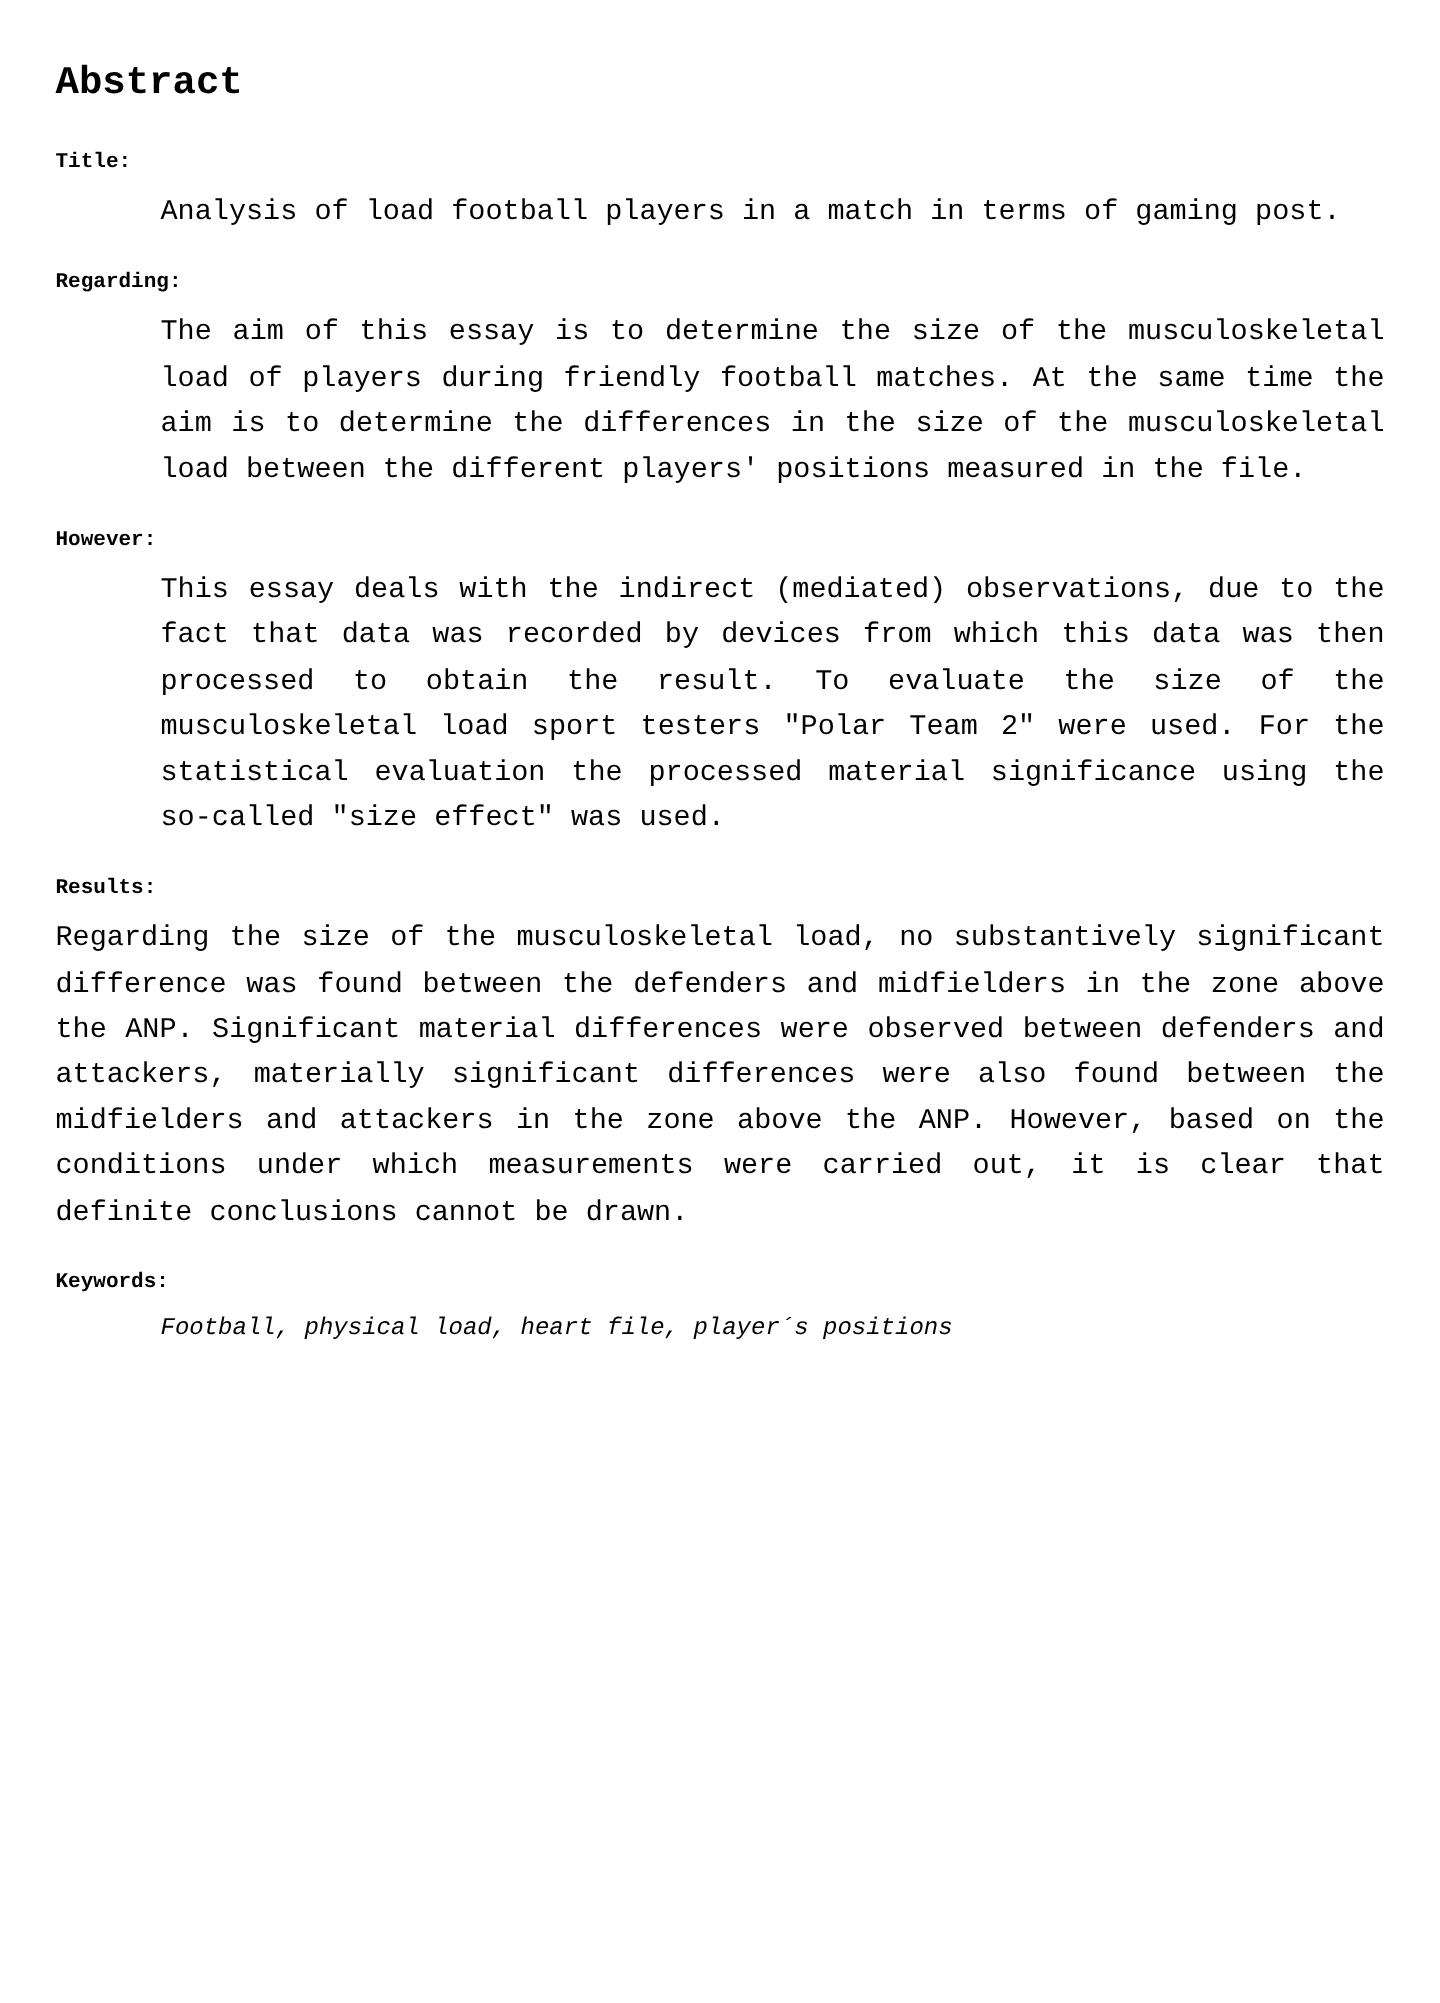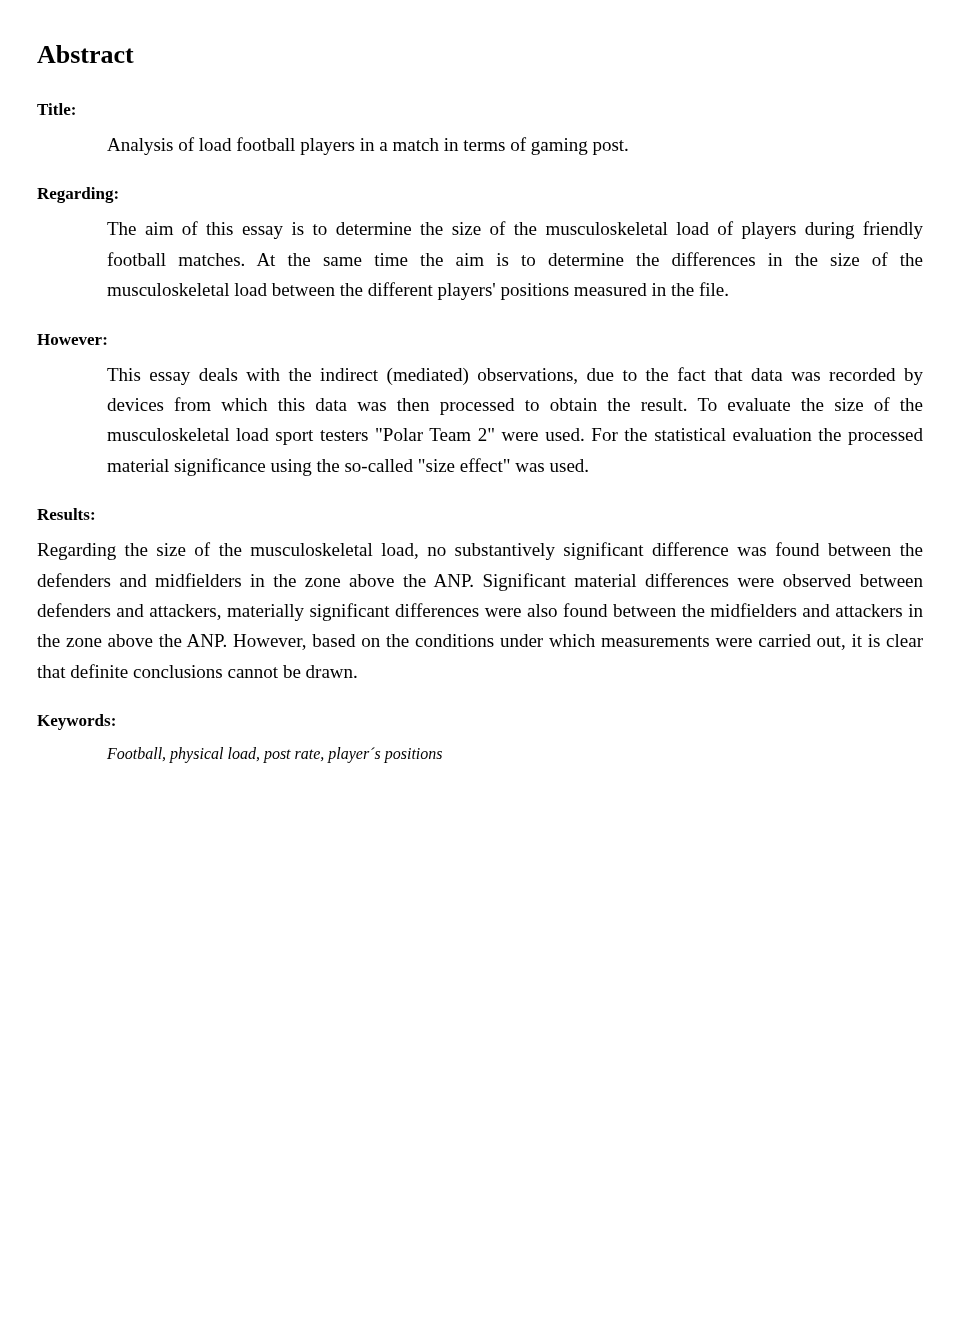--- a/index.html
+++ b/index.html
@@ -19,25 +19,26 @@
     }
 
     .abstract-title {
       font-size: 26px;
       font-weight: bold;
       margin-bottom: 30px;
     }
 
     .section {
       margin-bottom: 24px;
+      font-family: Liberation Mono, monospace;
     }
 
     .section-label {
       font-weight: bold;
-      font-size: 17px;
+      font-size: 14px;
       margin-bottom: 10px;
     }
 
     .section-content {
       text-align: justify;
       line-height: 1.6;
       font-size: 19px;
     }
 
     .indented {
@@ -72,14 +73,14 @@
   <div class="section-content indented">This essay deals with the indirect (mediated) observations, due to the fact that data was recorded by devices from which this data was then processed to obtain the result. To evaluate the size of the musculoskeletal load sport testers "Polar Team 2" were used. For the statistical evaluation the processed material significance using the so-called "size effect" was used.</div>
 </div>
 
 <div class="section">
   <div class="section-label">Results:</div>
   <div class="section-content">Regarding the size of the musculoskeletal load, no substantively significant difference was found between the defenders and midfielders in the zone above the ANP. Significant material differences were observed between defenders and attackers, materially significant differences were also found between the midfielders and attackers in the zone above the ANP. However, based on the conditions under which measurements were carried out, it is clear that definite conclusions cannot be drawn.</div>
 </div>
 
 <div class="section">
   <div class="section-label">Keywords:</div>
-  <div class="keywords-list">Football, physical load, post rate, player´s positions</div>
+  <div class="keywords-list">Football, physical load, heart file, player´s positions</div>
 </div>
 
 </body></html>

